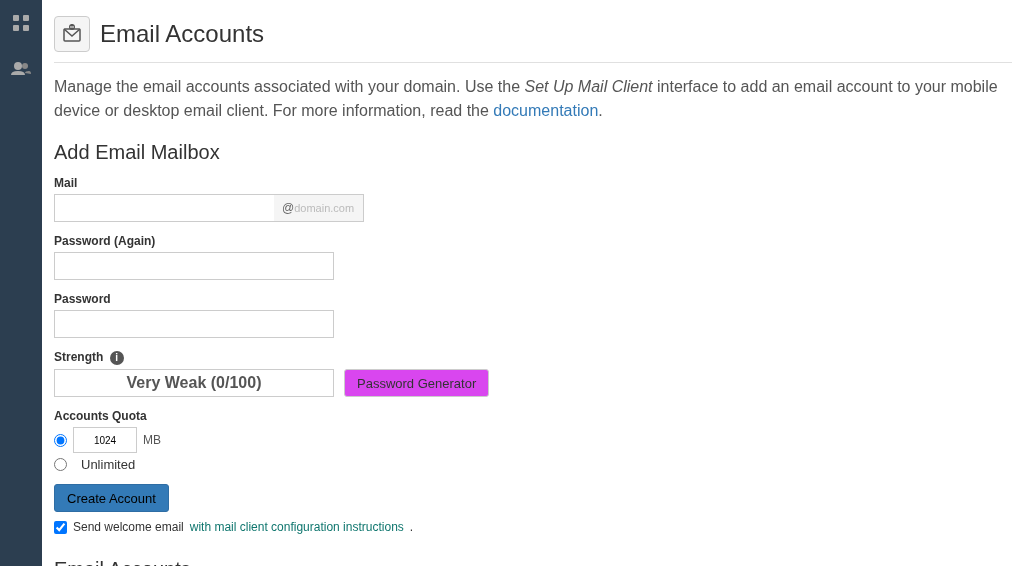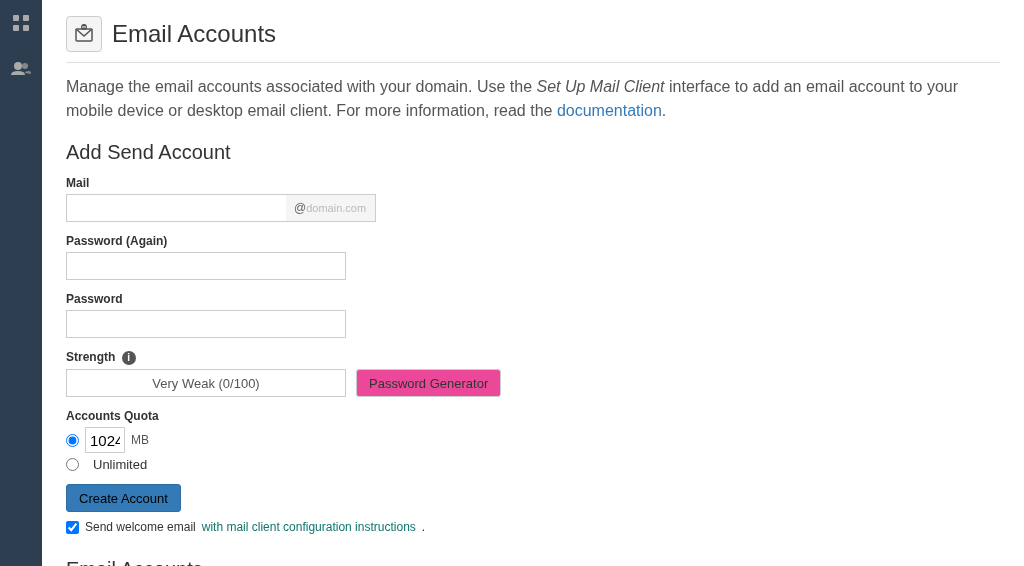--- a/index.html
+++ b/index.html
@@ -21,21 +21,21 @@
       font-size: 18px;
       cursor: pointer;
       padding: 6px;
       border-radius: 4px;
     }
 
     
     .main {
       flex: 1;
       overflow-y: auto;
-      padding: 16px 24px;
+      padding: 16px 12px;
     }
 
     
     .page-header {
       display: flex;
       align-items: center;
       gap: 10px;
       margin-bottom: 12px;
       border-bottom: 1px solid #e0e0e0;
       padding-bottom: 10px;
@@ -148,60 +148,61 @@
       width: 280px;
       height: 28px;
       border: 1px solid #ccc;
       display: flex;
       align-items: center;
       justify-content: center;
       background: #fff;
       position: relative;
     }
     .strength-text {
-      font-size: 13px;
+      font-size: 16px;
       color: #555;
       z-index: 1;
+      font-weight: bold;
     }
 
     .btn {
       padding: 4px 12px;
       font-size: 13px;
       border: 1px solid;
       border-radius: 3px;
       cursor: pointer;
       height: 28px;
     }
     .btn-default {
-      background: #ec4899;
+      background: #d946ef;
       border-color: #ccc;
       color: #333;
     }
     .btn-primary {
       background: #337ab7;
       border-color: #2e6da4;
       color: #000000;
     }
 
     
     .quota-group {
       margin-bottom: 12px;
     }
     .quota-row {
       display: flex;
       align-items: center;
       gap: 6px;
       margin-bottom: 4px;
     }
     .quota-input {
-      width: 40px;
+      width: 64px;
       height: 26px;
       border: 1px solid #ccc;
       padding: 2px 4px;
-      font-size: 15px;
+      font-size: 10px;
       outline: none;
       text-align: center;
     }
     .quota-unit {
       font-size: 12px;
       color: #555;
     }
     .radio-row {
       display: flex;
       align-items: center;
@@ -264,21 +265,21 @@
         <line x1="9" y1="4" x2="13" y2="4" stroke="#fff" stroke-width="1"></line>
       </svg>
     </div>
     <h1 class="page-title">Email Accounts</h1>
   </div>
 
   <p class="description">
     <span>Manage the email accounts associated with your domain. Use the </span><em>Set Up Mail Client</em><span> interface to add an email account to your mobile device or desktop email client. For more information, read the </span><a href="#">documentation</a><span>.</span>
   </p>
 
-  <h2 class="section-title">Add Send Account</h2>
+  <h2 class="section-title">Add Email Mailbox</h2>
 
   <div class="form-group">
     <label class="form-label">Mail</label>
     <div class="email-row">
       <input type="text" class="email-input" placeholder="" style="">
       <div class="email-at">
         <span>@ </span>
           <span style="color:#bbb;font-size:11px;">domain.com</span>
       </div>
     </div>

